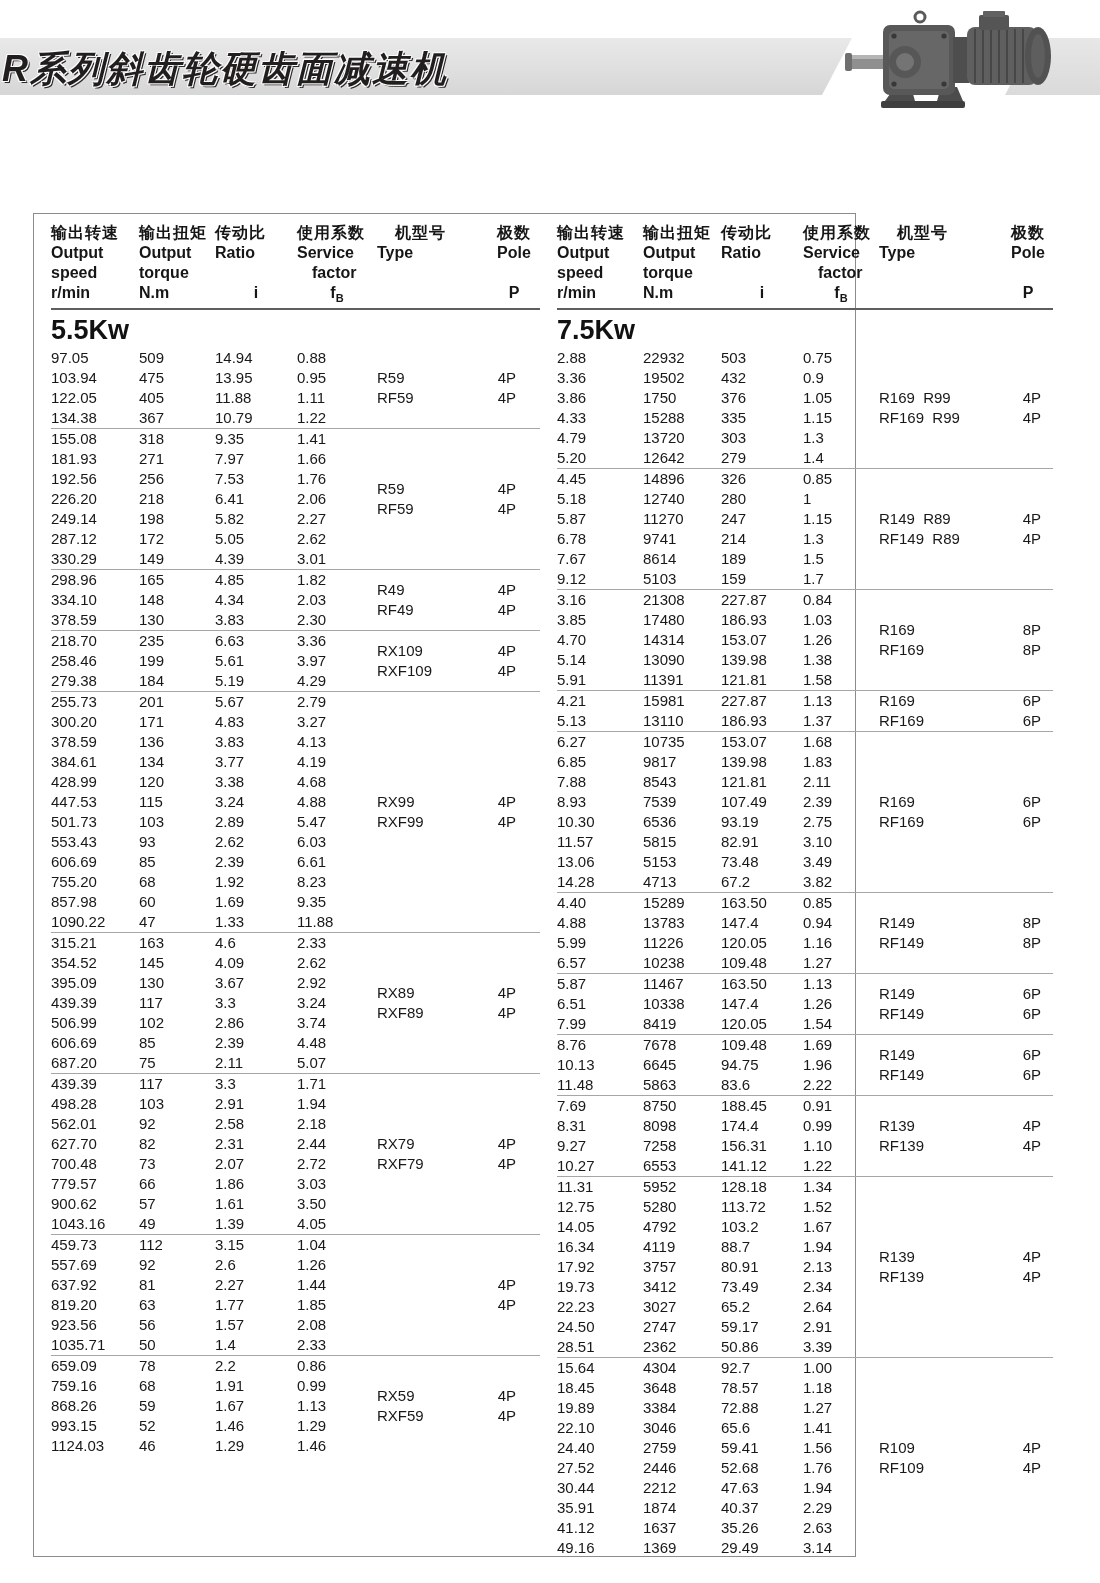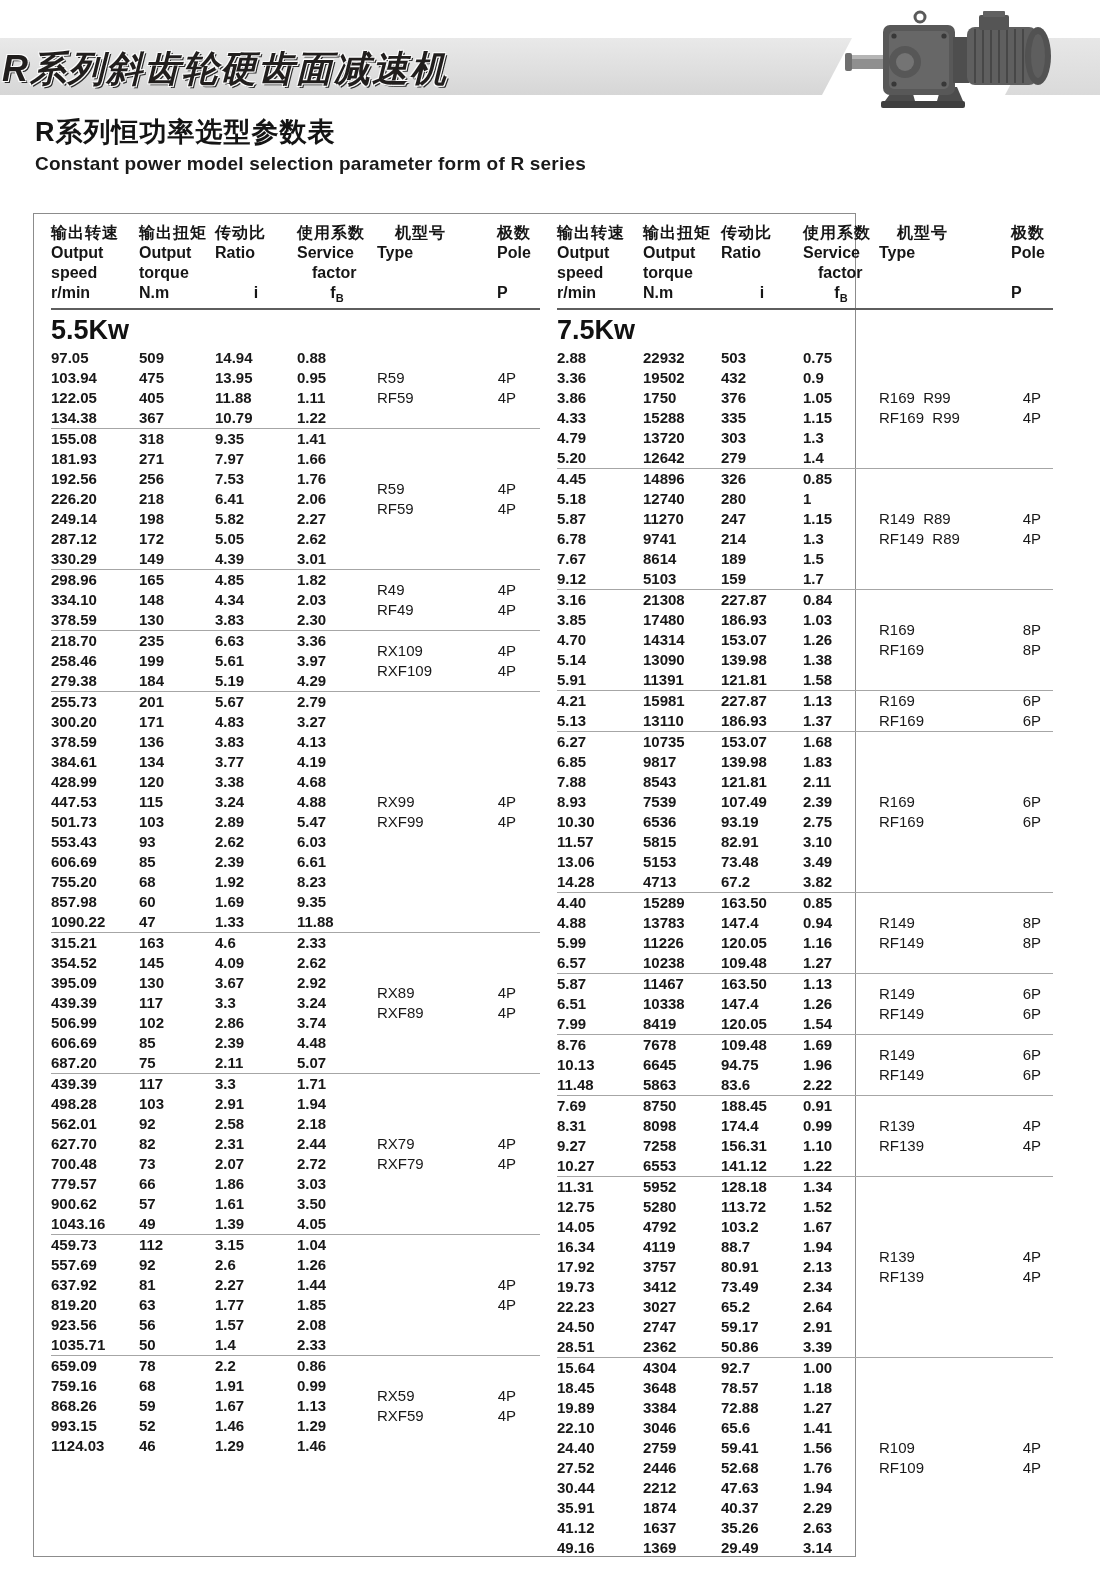--- a/index.html
+++ b/index.html
@@ -32,30 +32,30 @@
   .center-divider{width:2px;background:#262626;}
 
   
   .hdr{height:96px;box-sizing:border-box;border-bottom:2px solid #5e5e5e;padding-top:9px;
     display:grid;grid-template-columns:var(--c1) var(--c2) var(--c3) var(--c4) var(--c5) 1fr;}
   .hcell{white-space:nowrap;}
   .hz{font-size:16px;font-weight:bold;line-height:20px;letter-spacing:1px;}
   .hl{font-size:16px;line-height:20px;font-weight:bold;}
   .hl.blank{visibility:hidden;}
   .hc{text-align:center;}
-  .hr{text-align:left;padding-right:var(--pr);}
+  .hr{text-align:center;padding-right:var(--pr);}
   .ind{padding-left:15px;}
   .ind2{padding-left:18px;}
   sub{font-size:11px;}
 
   
   .power-label{height:38px;line-height:40px;font-size:27px;font-weight:bold;color:#111;}
   .grp{display:flex;}
   .grp + .grp{border-top:1px solid #a6a6a6;}
-  .nums{display:grid;grid-template-columns:var(--c1) var(--c2) var(--c3) var(--c4);font-weight:bold;}
+  .nums{display:grid;grid-template-columns:var(--c1) var(--c2) var(--c3) var(--c4);}
   .cell{height:20px;line-height:20px;font-size:15px;white-space:nowrap;color:#181818;}
   .typecol{width:var(--c5);display:flex;flex-direction:column;justify-content:center;}
   .type-line{height:20px;line-height:20px;font-size:15px;white-space:nowrap;color:#181818;}
   .polecol{flex:1;display:flex;flex-direction:column;justify-content:center;align-items:flex-end;padding-right:var(--pr);}
   .pole-line{height:20px;line-height:20px;font-size:15px;color:#181818;}
 </style>
 </head>
 <body>
 
 <div class="page">
@@ -91,24 +91,20 @@
       <line x1="162" y1="24" x2="162" y2="78"></line>
         <line x1="170" y1="24" x2="170" y2="78"></line>
       <line x1="178" y1="24" x2="178" y2="78"></line>
     </g>
     <rect x="134" y="10" width="30" height="15" rx="2" fill="#555555"></rect>
     <rect x="138" y="6" width="22" height="6" rx="1" fill="#616161"></rect>
     <ellipse cx="193" cy="51" rx="13" ry="29" fill="#525252"></ellipse>
     <ellipse cx="193" cy="51" rx="7" ry="22" fill="#5e5e5e"></ellipse>
   </svg>
 
-  <div class="heading">
-    <div class="heading-zh">R系列恒功率选型参数表</div>
-    <div class="heading-en">Constant power model selection parameter form of R series</div>
-  </div>
 
   <div class="big-table">
 
     <div class="half half-left">
       <div class="hdr">
         <div class="hcell">
           <div class="hz">输出转速</div>
           <div class="hl">Output</div>
           <div class="hl">speed</div>
           <div class="hl">r/min</div>

